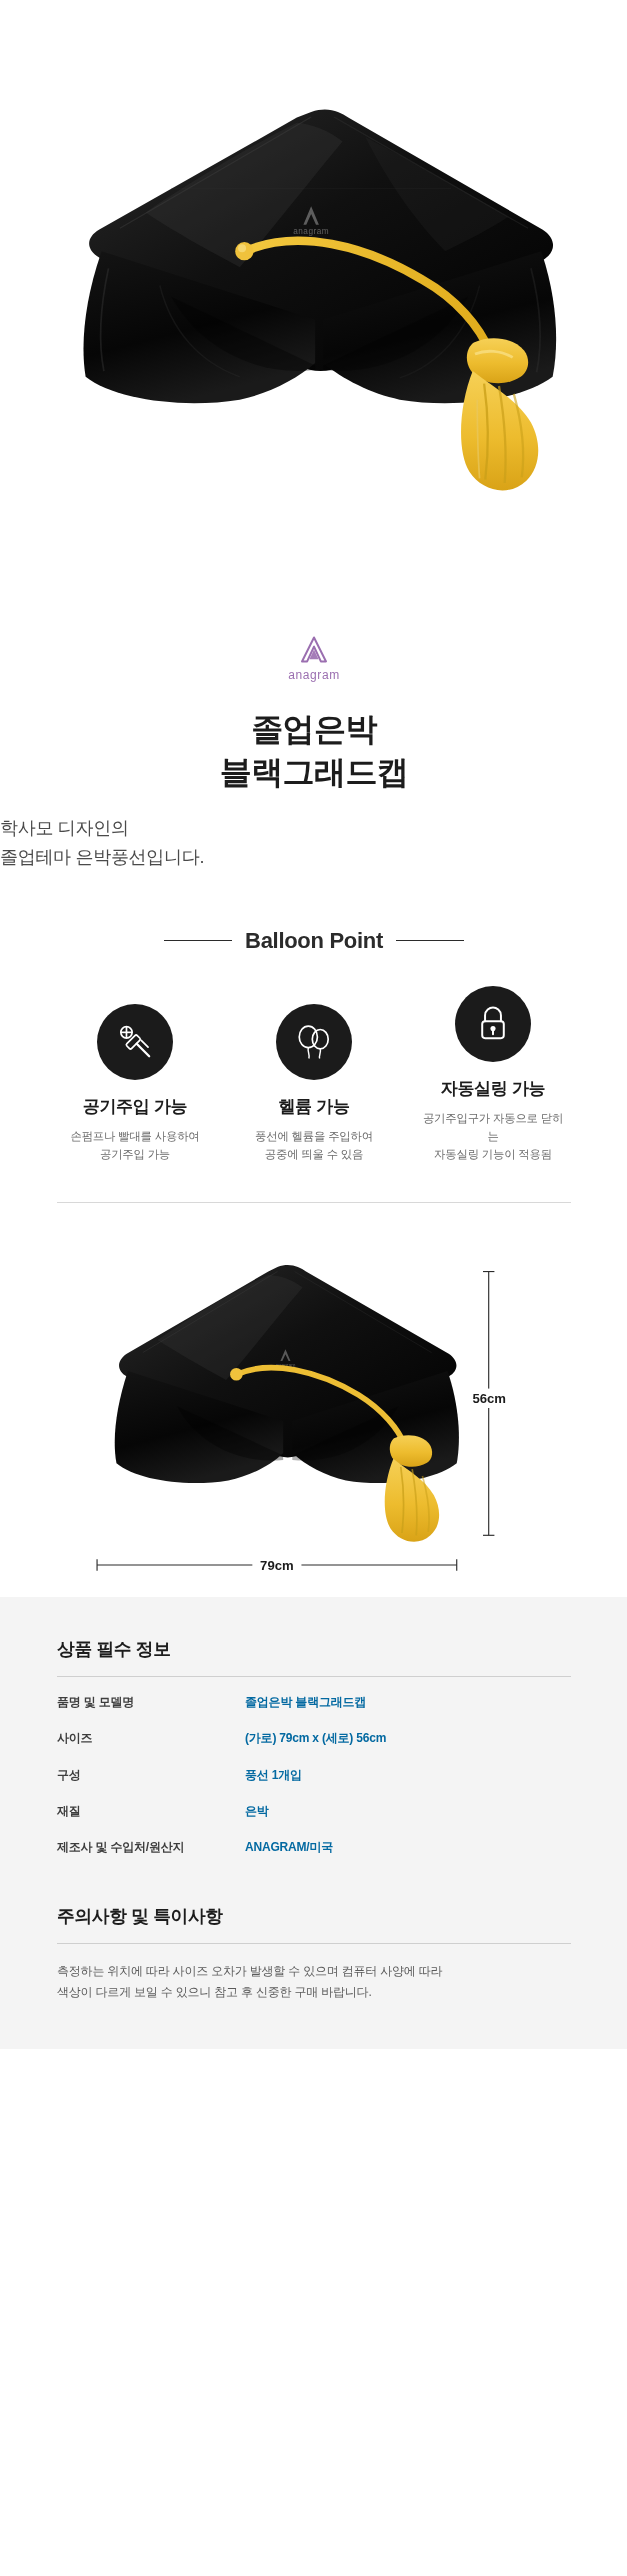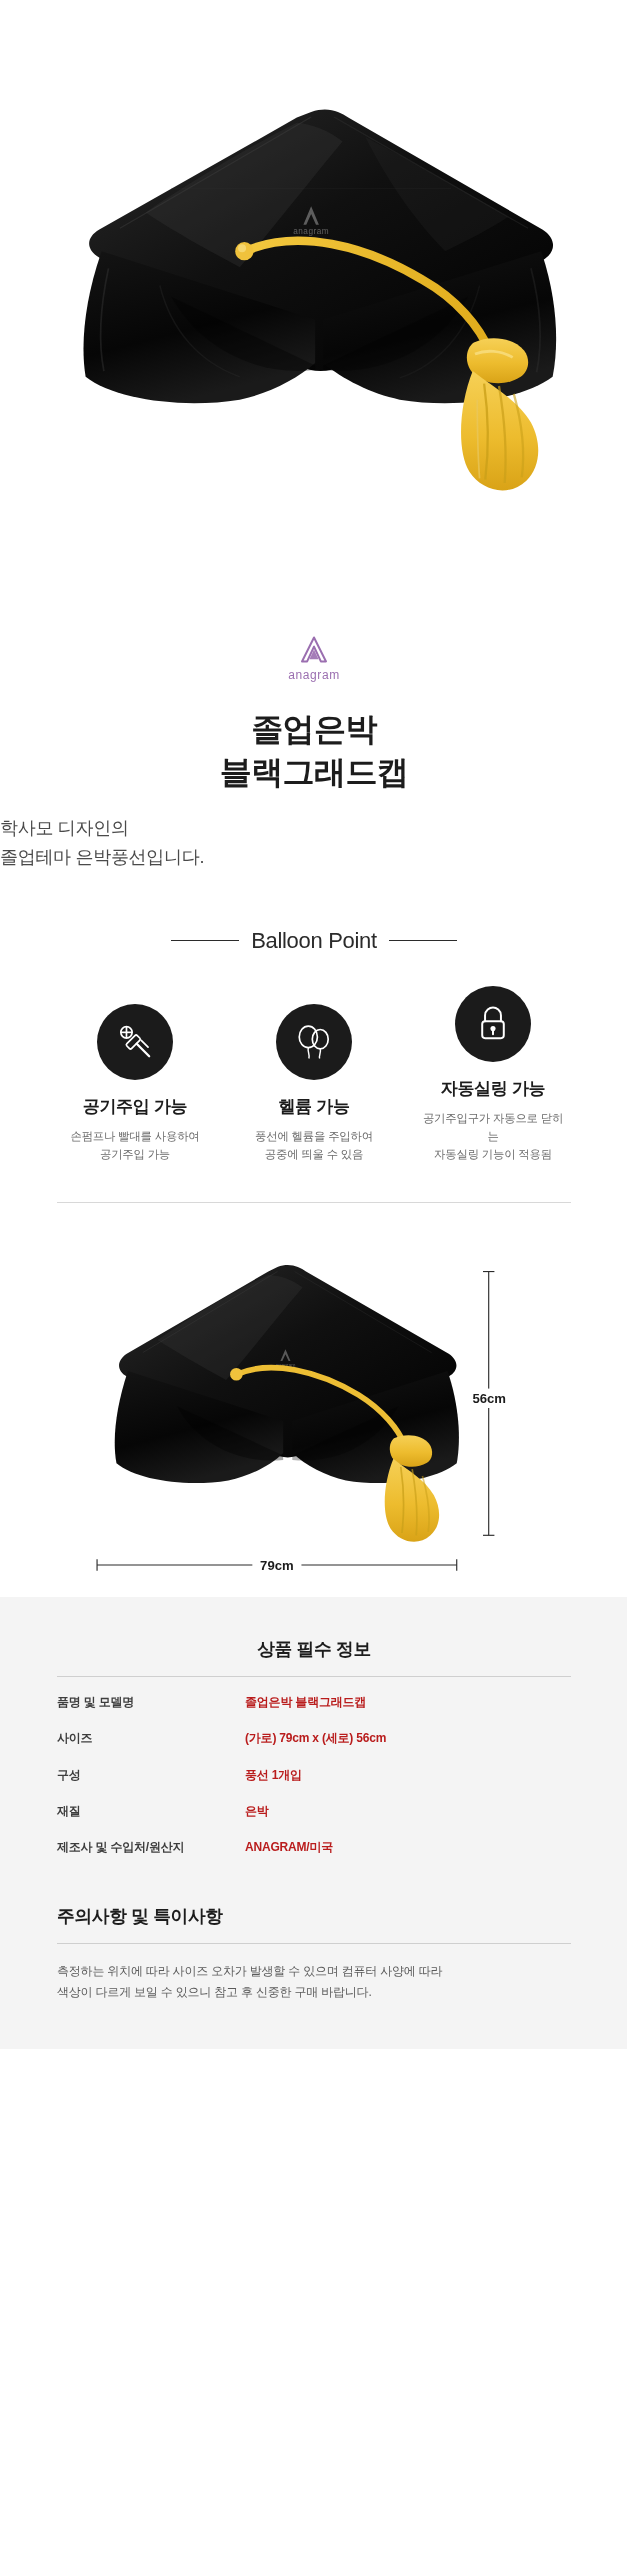--- a/index.html
+++ b/index.html
@@ -73,21 +73,21 @@
     padding: 0 57px;
   }
   .point-heading .rule {
     height: 1.1px;
     background: #2b2b2b;
     flex: 1;
     max-width: 68px;
   }
   .point-heading .txt {
     font-size: 22px;
-    font-weight: normal;
+    font-weight: bold;
     letter-spacing: -0.3px;
     white-space: nowrap;
   }
 
   
   .points {
     margin-top: 32px;
     display: flex;
     justify-content: center;
     gap: 31px;
@@ -141,21 +141,20 @@
   .info-panel {
     background: #f4f4f4;
     padding: 40px 57px 46px 57px;
     margin-top: 0;
   }
   .info-h {
     font-size: 17.7px;
     font-weight: bold;
     color: #1c1c1c;
     letter-spacing: -0.3px;
-    text-align: center;
   }
   .info-rule {
     margin-top: 15px;
     height: 0.6px;
     background: #cfcfcf;
   }
   .spec-table {
     width: 100%;
     border-collapse: collapse;
     margin-top: 8px;
@@ -166,21 +165,21 @@
     padding: 9.7px 0;
     letter-spacing: -0.2px;
     vertical-align: top;
     font-weight: bold;
   }
   .spec-table td.k {
     width: 188px;
     color: #3d3d3d;
   }
   .spec-table td.v {
-    color: #b91c1c;
+    color: #0369a1;
   }
   .info-h2 {
     margin-top: 38px;
     font-size: 17.7px;
     font-weight: bold;
     color: #1c1c1c;
     letter-spacing: -0.3px;
   }
   .notice {
     margin-top: 17px;

